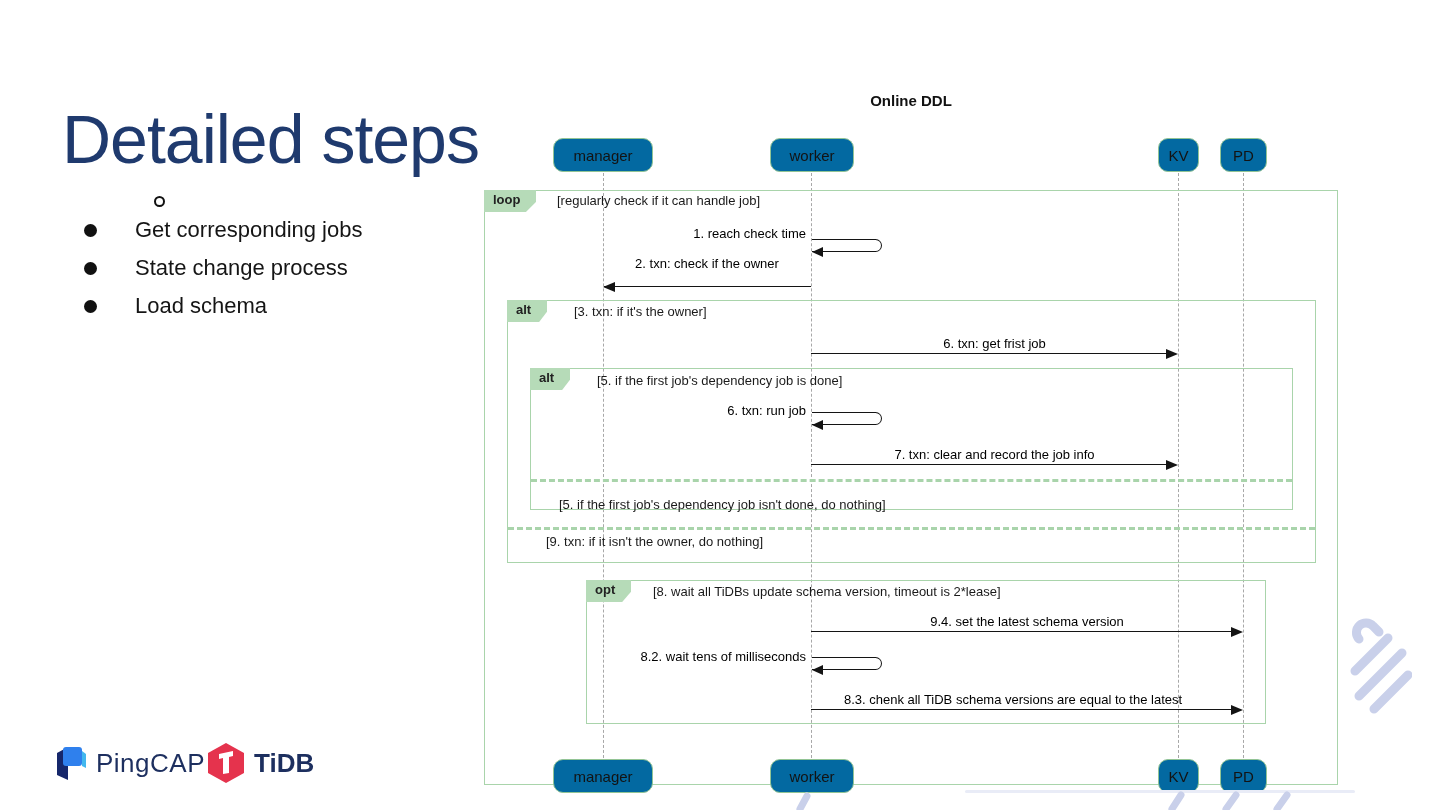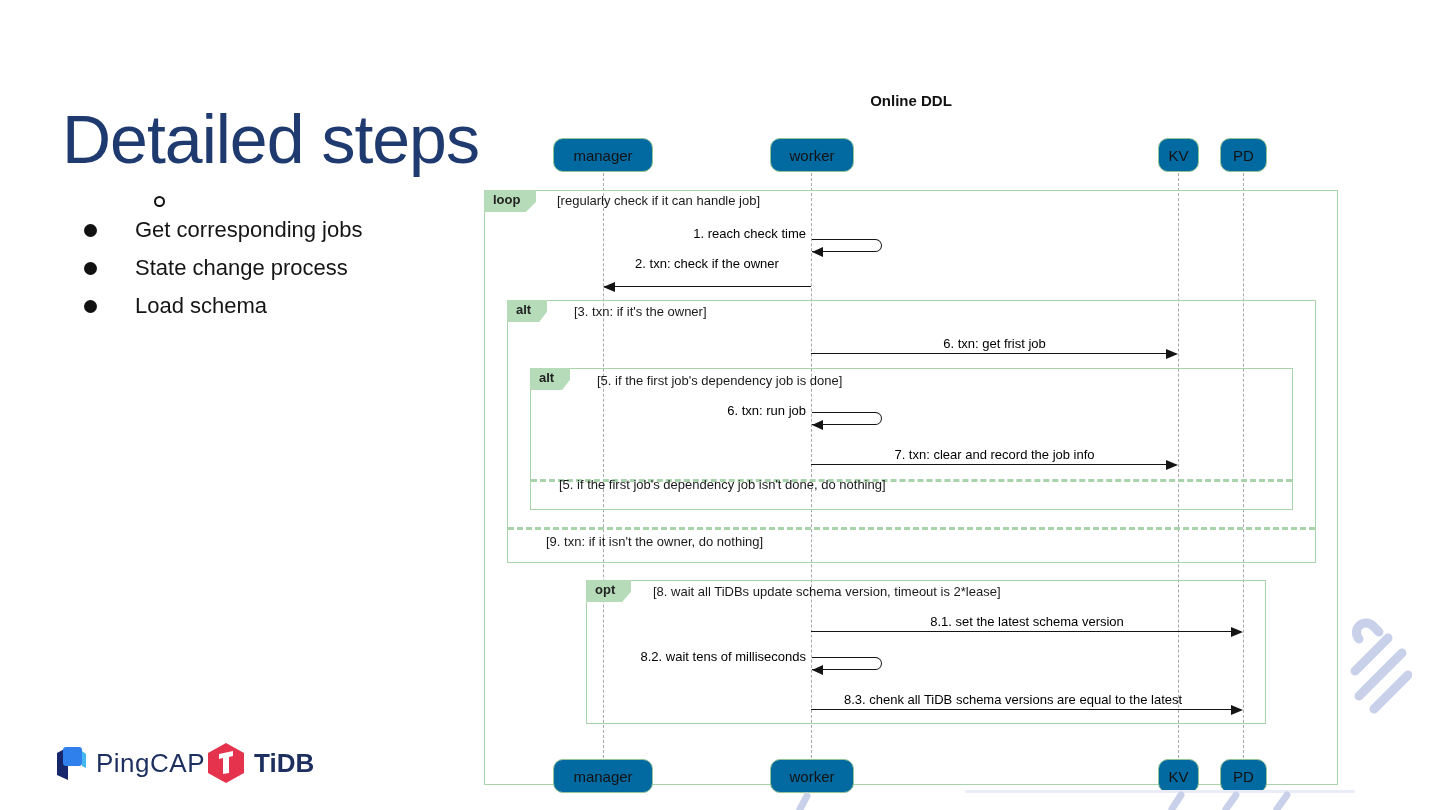--- a/index.html
+++ b/index.html
@@ -98,21 +98,21 @@
     <span class="frame-tab">alt</span>
     <span class="frame-cond" style="left:66px; top:3px;">[3. txn: if it's the owner]</span>
     <div class="divider" style="top:226px;"></div>
     <span class="frame-cond" style="left:38px; top:233px;">[9. txn: if it isn't the owner, do nothing]</span>
   </div>
 
   <div class="frame" style="left:530px; top:368px; width:763px; height:142px;">
     <span class="frame-tab">alt</span>
     <span class="frame-cond" style="left:66px; top:4px;">[5. if the first job's dependency job is done]</span>
     <div class="divider" style="top:110px;"></div>
-    <span class="frame-cond" style="left:28px; top:108px;">[5. if the first job's dependency job isn't done, do nothing]</span>
+    <span class="frame-cond" style="left:28px; top:128px;">[5. if the first job's dependency job isn't done, do nothing]</span>
   </div>
 
   <div class="frame" style="left:586px; top:580px; width:680px; height:144px;">
     <span class="frame-tab">opt</span>
     <span class="frame-cond" style="left:66px; top:3px;">[8. wait all TiDBs update schema version, timeout is 2*lease]</span>
   </div>
 
   <div class="msg-text t-right" style="left:640px; top:226px; width:166px;">1. reach check time</div>
   <div class="selfloop" style="left:812px; top:239px;"></div>
   <div class="selfarrow" style="left:812px; top:247px;"></div>
@@ -126,21 +126,21 @@
   <div class="arrow-r" style="left:1166px; top:349px;"></div>
 
   <div class="msg-text t-right" style="left:640px; top:403px; width:166px;">6. txn: run job</div>
   <div class="selfloop" style="left:812px; top:412px;"></div>
   <div class="selfarrow" style="left:812px; top:420px;"></div>
 
   <div class="msg-text t-center" style="left:811px; top:447px; width:367px;">7. txn: clear and record the job info</div>
   <div class="msg-line" style="left:811px; top:464px; width:360px;"></div>
   <div class="arrow-r" style="left:1166px; top:460px;"></div>
 
-  <div class="msg-text t-center" style="left:811px; top:614px; width:432px;">8.1. set the latest schema version</div>
+  <div class="msg-text t-center" style="left:811px; top:614px; width:432px;">9.4. set the latest schema version</div>
   <div class="msg-line" style="left:811px; top:631px; width:425px;"></div>
   <div class="arrow-r" style="left:1231px; top:627px;"></div>
 
   <div class="msg-text t-right" style="left:600px; top:649px; width:206px;">8.2. wait tens of milliseconds</div>
   <div class="selfloop" style="left:812px; top:657px;"></div>
   <div class="selfarrow" style="left:812px; top:665px;"></div>
 
   <div class="msg-text t-center" style="left:795px; top:692px; width:436px;">8.3. chenk all TiDB schema versions are equal to the latest</div>
   <div class="msg-line" style="left:811px; top:709px; width:425px;"></div>
   <div class="arrow-r" style="left:1231px; top:705px;"></div>

